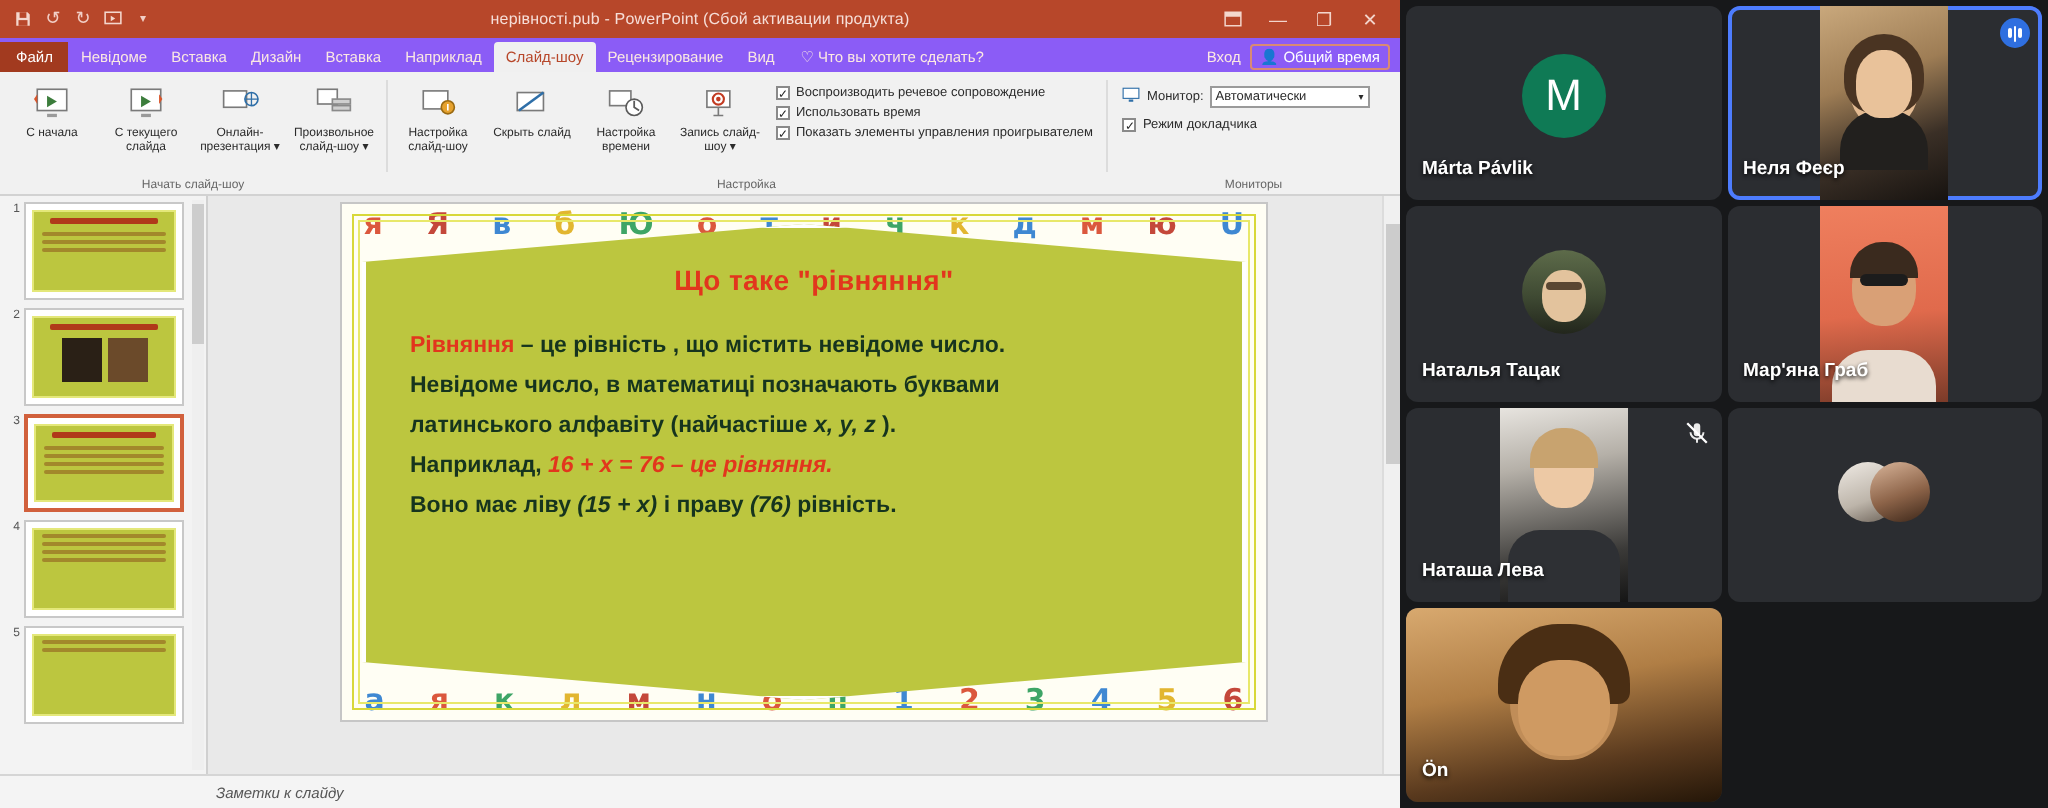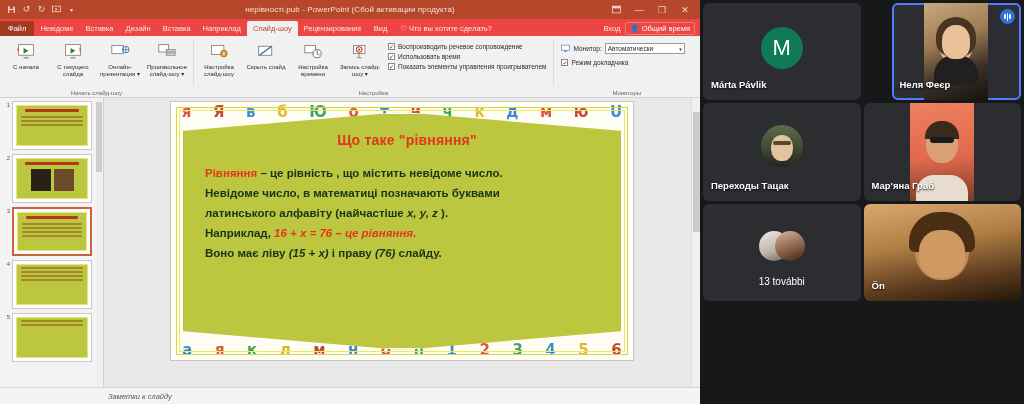--- a/index.html
+++ b/index.html
@@ -28,21 +28,21 @@
     position: absolute; left: 0; right: 0; text-align: center;
     font-size: 8px; color: #f6ded8; letter-spacing: .1px; white-space: nowrap;
   }
   .wctl { margin-left: auto; display: flex; align-items: center; padding-right: 4px; gap: 1px; }
   .wctl span {
     width: 22px; height: 17px; display: flex; align-items: center; justify-content: center;
     color: #f3d5cc; font-size: 9px;
   }
 
   .tabrow {
-    height: 17px; background: #ef4444; display: flex; align-items: flex-end;
+    height: 17px; background: #8b5cf6; display: flex; align-items: flex-end;
     font-size: 7.5px; position: relative;
   }
   .tab {
     padding: 0 6px; height: 15px; line-height: 15px; color: #fbe8e3; white-space: nowrap;
   }
   .tab.file { background: #a23a1f; color:#fff; padding: 0 8px; }
   .tab.active { background: #f0f0f0; color: #b7472a; border-radius: 2px 2px 0 0; }
   .tellme { color: #fde9e3; font-size: 7.5px; padding-left: 7px; display: flex; align-items: center; gap: 2px; height:15px;}
   .tabrow-right { margin-left: auto; display: flex; align-items: center; gap: 5px; padding-right: 5px; height: 15px;}
   .signin { color: #fde9e3; font-size: 7.5px; }
@@ -166,21 +166,21 @@
 
   
   .meet {
     width: 324px; height: 404px; background: #17181a; padding: 3px;
     display: grid; grid-template-columns: 1fr 1fr; grid-template-rows: repeat(4, 1fr);
     gap: 3px;
   }
   .tile {
     background: #2b2d31; border-radius: 6px; position: relative; overflow: hidden;
   }
-  .tile.active { outline: 2px solid #4d7cfe; outline-offset: -2px; margin-left: 28px; }
+  .tile.active { outline: 2px solid #4d7cfe; outline-offset: -2px; }
   .tile-name {
     position: absolute; left: 8px; bottom: 10px; color: #fff; font-size: 9.5px;
     font-weight: bold; text-shadow: 0 1px 2px rgba(0,0,0,.9); z-index: 4; white-space: nowrap;
   }
   .avatar-circle {
     position: absolute; left: 50%; top: 46%; transform: translate(-50%,-50%);
     width: 42px; height: 42px; border-radius: 50%; background: #0f7a55;
     display: flex; align-items: center; justify-content: center;
     color: #fff; font-size: 22px; font-weight: 300;
   }
@@ -536,21 +536,21 @@
               <span class="hl">Рівняння</span><span> – це рівність , що містить невідоме число.</span>
             </div>
             <div class="s-line">Невідоме число, в математиці позначають буквами</div>
             <div class="s-line">
               <span>латинського алфавіту (найчастіше </span><span class="it">x, y, z</span><span> ).</span>
             </div>
             <div class="s-line">
               <span>Наприклад,  </span><span class="em">16 + х = 76 – це рівняння.</span>
             </div>
             <div class="s-line">
-              <span>Воно  має ліву </span><span class="it">(15 + х)</span><span> і праву </span><span class="it">(76)</span><span> слайду.</span>
+              <span>Воно  має ліву </span><span class="it">(15 + х)</span><span> і праву </span><span class="it">(76)</span><span> рівність.</span>
             </div>
           </div>
           <div class="slide-sel"></div>
         </div>
         <div class="vscroll-right">
             <i></i>
           </div>
       </div>
     </div>
 
@@ -583,45 +583,60 @@
       </div>
       <span class="tile-name">Неля Феєр</span>
     </div>
 
     <div class="tile">
       <div class="ava-img">
         <div class="bg-natalya" style="position:absolute;inset:0"></div>
         <div style="position:absolute;left:50%;top:10px;transform:translateX(-50%);width:22px;height:26px;border-radius:46%;background:#e3c39d;"></div>
         <div style="position:absolute;left:50%;top:16px;transform:translateX(-50%);width:18px;height:4px;background:#5a4632;border-radius:2px;"></div>
       </div>
-      <span class="tile-name">Переходы Тацак</span>
+      <span class="tile-name">Наталья Тацак</span>
     </div>
 
 
     <div class="tile">
       <div class="vid bg-mariana">
         <div style="position:absolute;left:50%;top:22px;transform:translateX(-50%);width:32px;height:38px;border-radius:46%;background:#d9a076;"></div>
         <div style="position:absolute;left:50%;top:18px;transform:translateX(-50%);width:34px;height:18px;border-radius:16px 16px 0 0;background:#3a2a1e;"></div>
         <div style="position:absolute;left:50%;top:34px;transform:translateX(-50%);width:24px;height:6px;background:#1c1c1c;border-radius:3px;"></div>
         <div style="position:absolute;left:50%;bottom:0;transform:translateX(-50%);width:52px;height:26px;border-radius:18px 18px 0 0;background:#e8dcd0;"></div>
       </div>
       <span class="tile-name">Мар'яна Граб</span>
     </div>
 
+    <div class="tile">
+      <div class="vid bg-natasha">
+        <div style="position:absolute;left:50%;top:14px;transform:translateX(-50%);width:30px;height:36px;border-radius:46%;background:#edc9a5;"></div>
+        <div style="position:absolute;left:50%;top:10px;transform:translateX(-50%);width:34px;height:20px;border-radius:16px 16px 0 0;background:#c8a36f;"></div>
+        <div style="position:absolute;left:50%;bottom:0;transform:translateX(-50%);width:56px;height:36px;border-radius:16px 16px 0 0;background:#2e3034;"></div>
+      </div>
+      <span class="mic-off">
+        <svg width="13" height="13" viewBox="0 0 16 16">
+            <path d="M8 2a2 2 0 012 2v4a2 2 0 11-4 0V4a2 2 0 012-2z" fill="#fff" opacity=".9"></path>
+            <path d="M4 7.5a4 4 0 008 0" stroke="#fff" stroke-width="1.2" fill="none" opacity=".9"></path>
+            <path d="M8 11.5V14" stroke="#fff" stroke-width="1.2" opacity=".9"></path>
+            <path d="M2 2l12 12" stroke="#fff" stroke-width="1.4"></path>
+          </svg>
+      </span>
+      <span class="tile-name">Наташа Лева</span>
+    </div>
 
     <div class="tile">
       <div class="ava-img two">
         <div class="c l">
             <div class="bg-more1" style="position:absolute;inset:0"></div>
           </div>
         <div class="c r">
             <div class="bg-more2" style="position:absolute;inset:0"></div>
           </div>
       </div>
-      <div class="more-label">13 további</div>
     </div>
 
     <div class="tile">
       <div class="vid full bg-on">
         <div style="position:absolute;left:50%;top:14px;transform:translateX(-50%);width:54px;height:62px;border-radius:46%;background:#c08d58;"></div>
         <div style="position:absolute;left:50%;top:8px;transform:translateX(-50%);width:66px;height:40px;border-radius:30px 30px 6px 6px;background:#4a2e14;"></div>
         <div style="position:absolute;left:50%;top:26px;transform:translateX(-50%);width:46px;height:48px;border-radius:44%;background:#cf9a62;"></div>
       </div>
       <span class="tile-name">Ön</span>
     </div>

